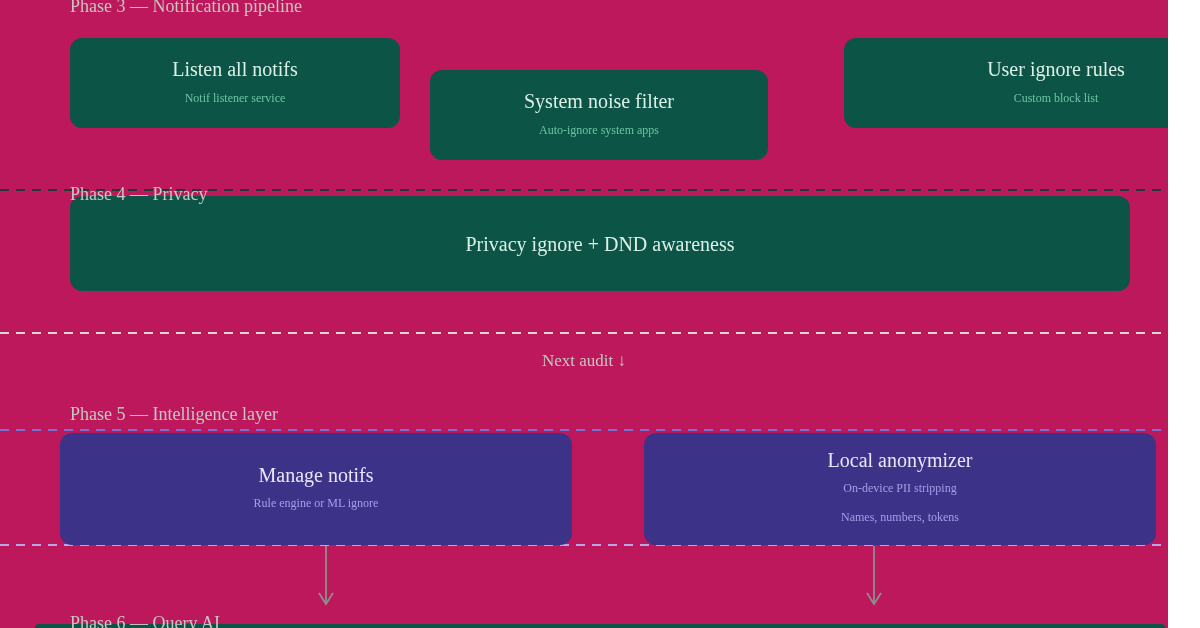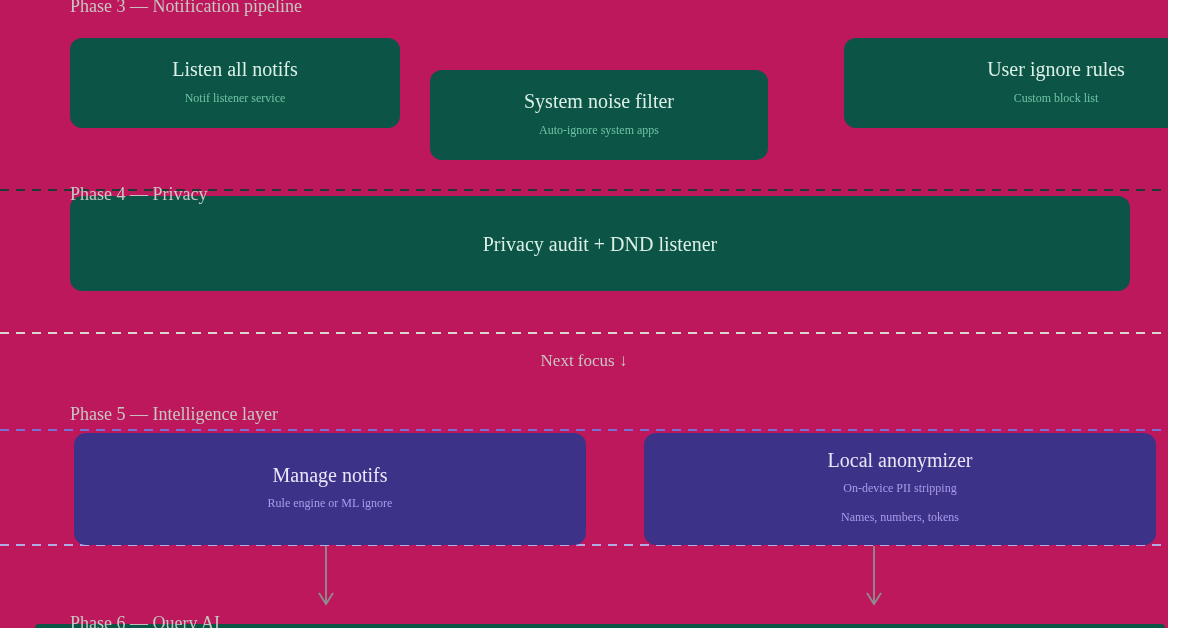--- a/index.html
+++ b/index.html
@@ -36,21 +36,21 @@
   .row-green{top:38px;height:90px;gap:4px;}
   #gbox-1{left:70px;width:330px;}
   #gbox-2{left:430px;width:338px;margin-top:32px;}
   #gbox-3{left:844px;width:330px;padding-left:47px;}
 
   #wide-box{left:70px;top:196px;width:1060px;height:95px;gap:5px;}
 
   .purple{background:var(--purple-box,#3c3389);top:433px;height:112px;gap:2px;}
   .purple .title{color:var(--purple-title,#e9e6f9);}
   .purple .sub{color:var(--purple-subtitle,#a89ce8);line-height:27px;}
-  #pbox-1{left:74px;width:512px;}
+  #pbox-1{left:60px;width:512px;}
   #pbox-2{left:644px;width:512px;}
 
   #next-focus{
     position:absolute;top:351px;left:0;width:100%;text-align:center;
     font-size:17px;color:var(--heading-gray,#c7c7c2);z-index:2;
   }
 
   .arrow{position:absolute;top:546px;width:22px;height:64px;z-index:2;}
   #arrow-1{left:315px;}
   #arrow-2{left:863px;}
@@ -78,26 +78,26 @@
   <div class="node green row-green" id="gbox-3">
     <div class="title">User ignore rules</div>
     <div class="sub">Custom block list</div>
   </div>
 
   <div class="phase-heading" id="phase4-heading">Phase 4 — Privacy</div>
 
   <div class="dash-line" id="dash-dark"></div>
 
   <div class="node green" id="wide-box">
-    <div class="title">Privacy audit + DND listener</div>
+    <div class="title">Privacy ignore + DND awareness</div>
   </div>
 
   <div class="dash-line" id="dash-gray"></div>
 
-  <div id="next-focus">Next focus ↓</div>
+  <div id="next-focus">Next audit ↓</div>
 
   <div class="phase-heading" id="phase5-heading">Phase 5 — Intelligence layer</div>
 
   <div class="dash-line" id="dash-purple"></div>
 
   <div class="node purple" id="pbox-1">
     <div class="title">Manage notifs</div>
     <div class="sub">Rule engine or ML ignore</div>
   </div>
   <div class="node purple" id="pbox-2">

